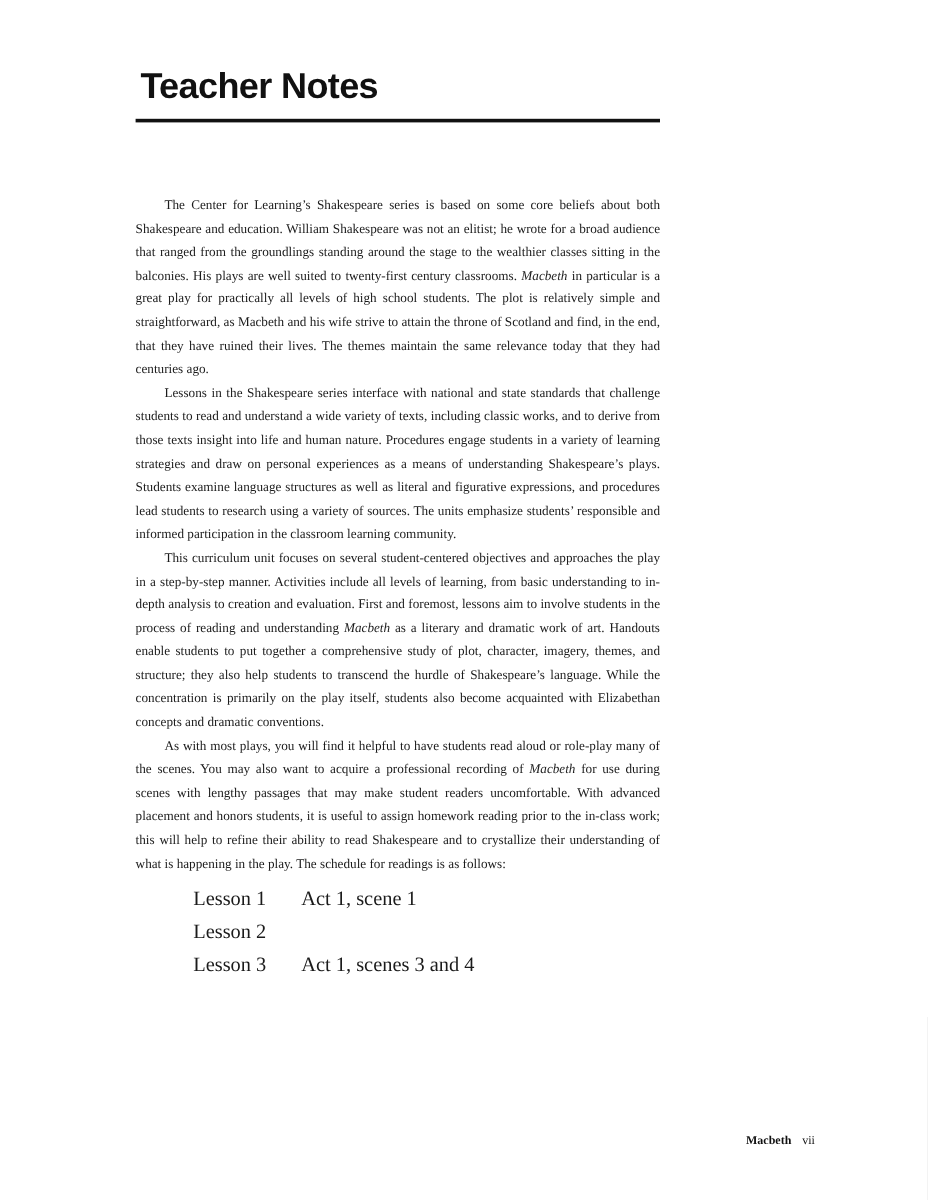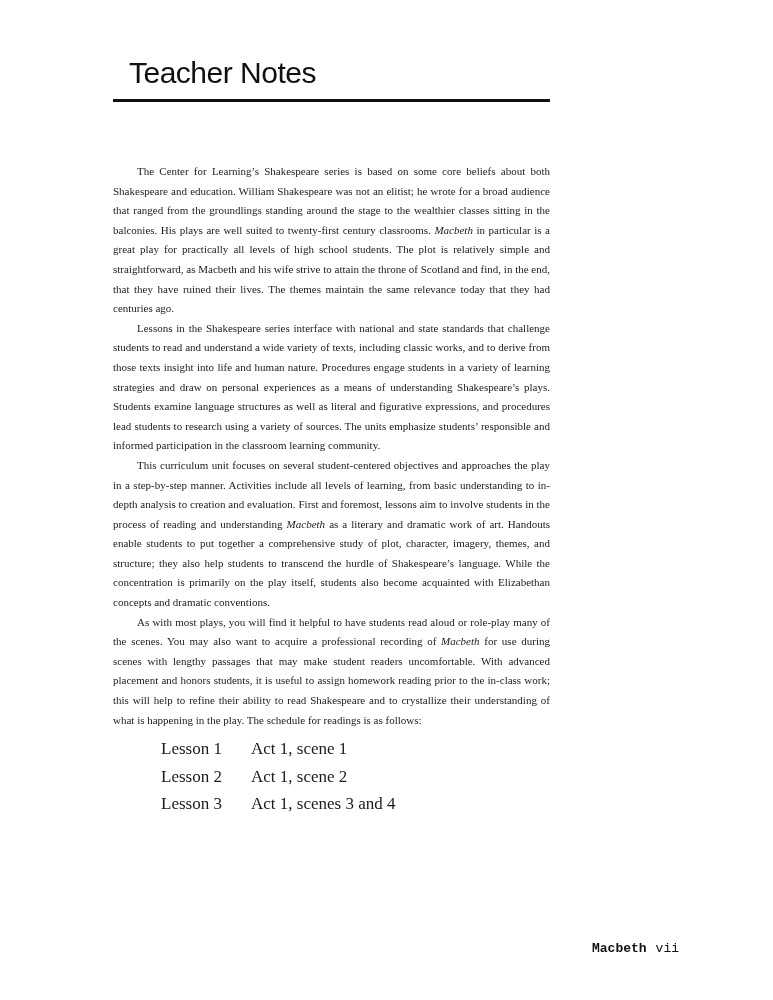--- a/index.html
+++ b/index.html
@@ -18,24 +18,24 @@
     font-family: "Liberation Serif", serif;
   }
   .content {
     position: absolute;
     left: 113px;
     top: 56px;
     width: 437px;
   }
   h1.title {
     font-family: "Liberation Sans", sans-serif;
-    font-weight: 400;
+    font-weight: 700;
     font-size: 30px;
     letter-spacing: -0.5px;
-    margin: 0 0 9px 16px;
+    margin: 0 0 9px 4px;
     color: #111;
   }
   .title-rule {
     height: 3px;
     background: #111;
     width: 100%;
     margin: 0 0 60px 0;
   }
   .body-text p {
     margin: 0;
@@ -62,22 +62,22 @@
     width: 90px;
     flex: 0 0 auto;
   }
   .schedule-row .reading {
     flex: 1 1 auto;
   }
   .page-footer {
     position: absolute;
     right: 94px;
     bottom: 44px;
-    font-family: Liberation Mono, monospace;
-    font-size: 13px;
+    font-family: Liberation Serif, serif;
+    font-size: 10px;
     color: #111;
     white-space: nowrap;
     text-align: right;
   }
   .page-footer .book {
     font-weight: 700;
     margin-right: 9px;
   }
   .page-footer .pagenum {
     font-weight: 400;
@@ -97,21 +97,20 @@
       <p><span>This curriculum unit focuses on several student-centered objectives and approaches the play in a step-by-step manner. Activities include all levels of learning, from basic understanding to in-depth analysis to creation and evaluation. First and foremost, lessons aim to involve students in the process of reading and understanding </span><em>Macbeth</em><span> as a literary and dramatic work of art. Handouts enable students to put together a comprehensive study of plot, character, imagery, themes, and structure; they also help students to transcend the hurdle of Shakespeare’s language. While the concentration is primarily on the play itself, students also become acquainted with Elizabethan concepts and dramatic conventions.</span></p>
       <p><span>As with most plays, you will find it helpful to have students read aloud or role-play many of the scenes. You may also want to acquire a professional recording of </span><em>Macbeth</em><span> for use during scenes with lengthy passages that may make student readers uncomfortable. With advanced placement and honors students, it is useful to assign homework reading prior to the in-class work; this will help to refine their ability to read Shakespeare and to crystallize their understanding of what is happening in the play. The schedule for readings is as follows:</span></p>
 
       <div class="schedule">
         <div class="schedule-row">
           <span class="lesson">Lesson 1</span>
           <span class="reading">Act 1, scene 1</span>
         </div>
         <div class="schedule-row">
           <span class="lesson">Lesson 2</span>
-          <span class="reading">Act 1, scene 2</span>
         </div>
         <div class="schedule-row">
           <span class="lesson">Lesson 3</span>
           <span class="reading">Act 1, scenes 3 and 4</span>
         </div>
       </div>
     </div>
   </div>
 
   <div class="page-footer">

